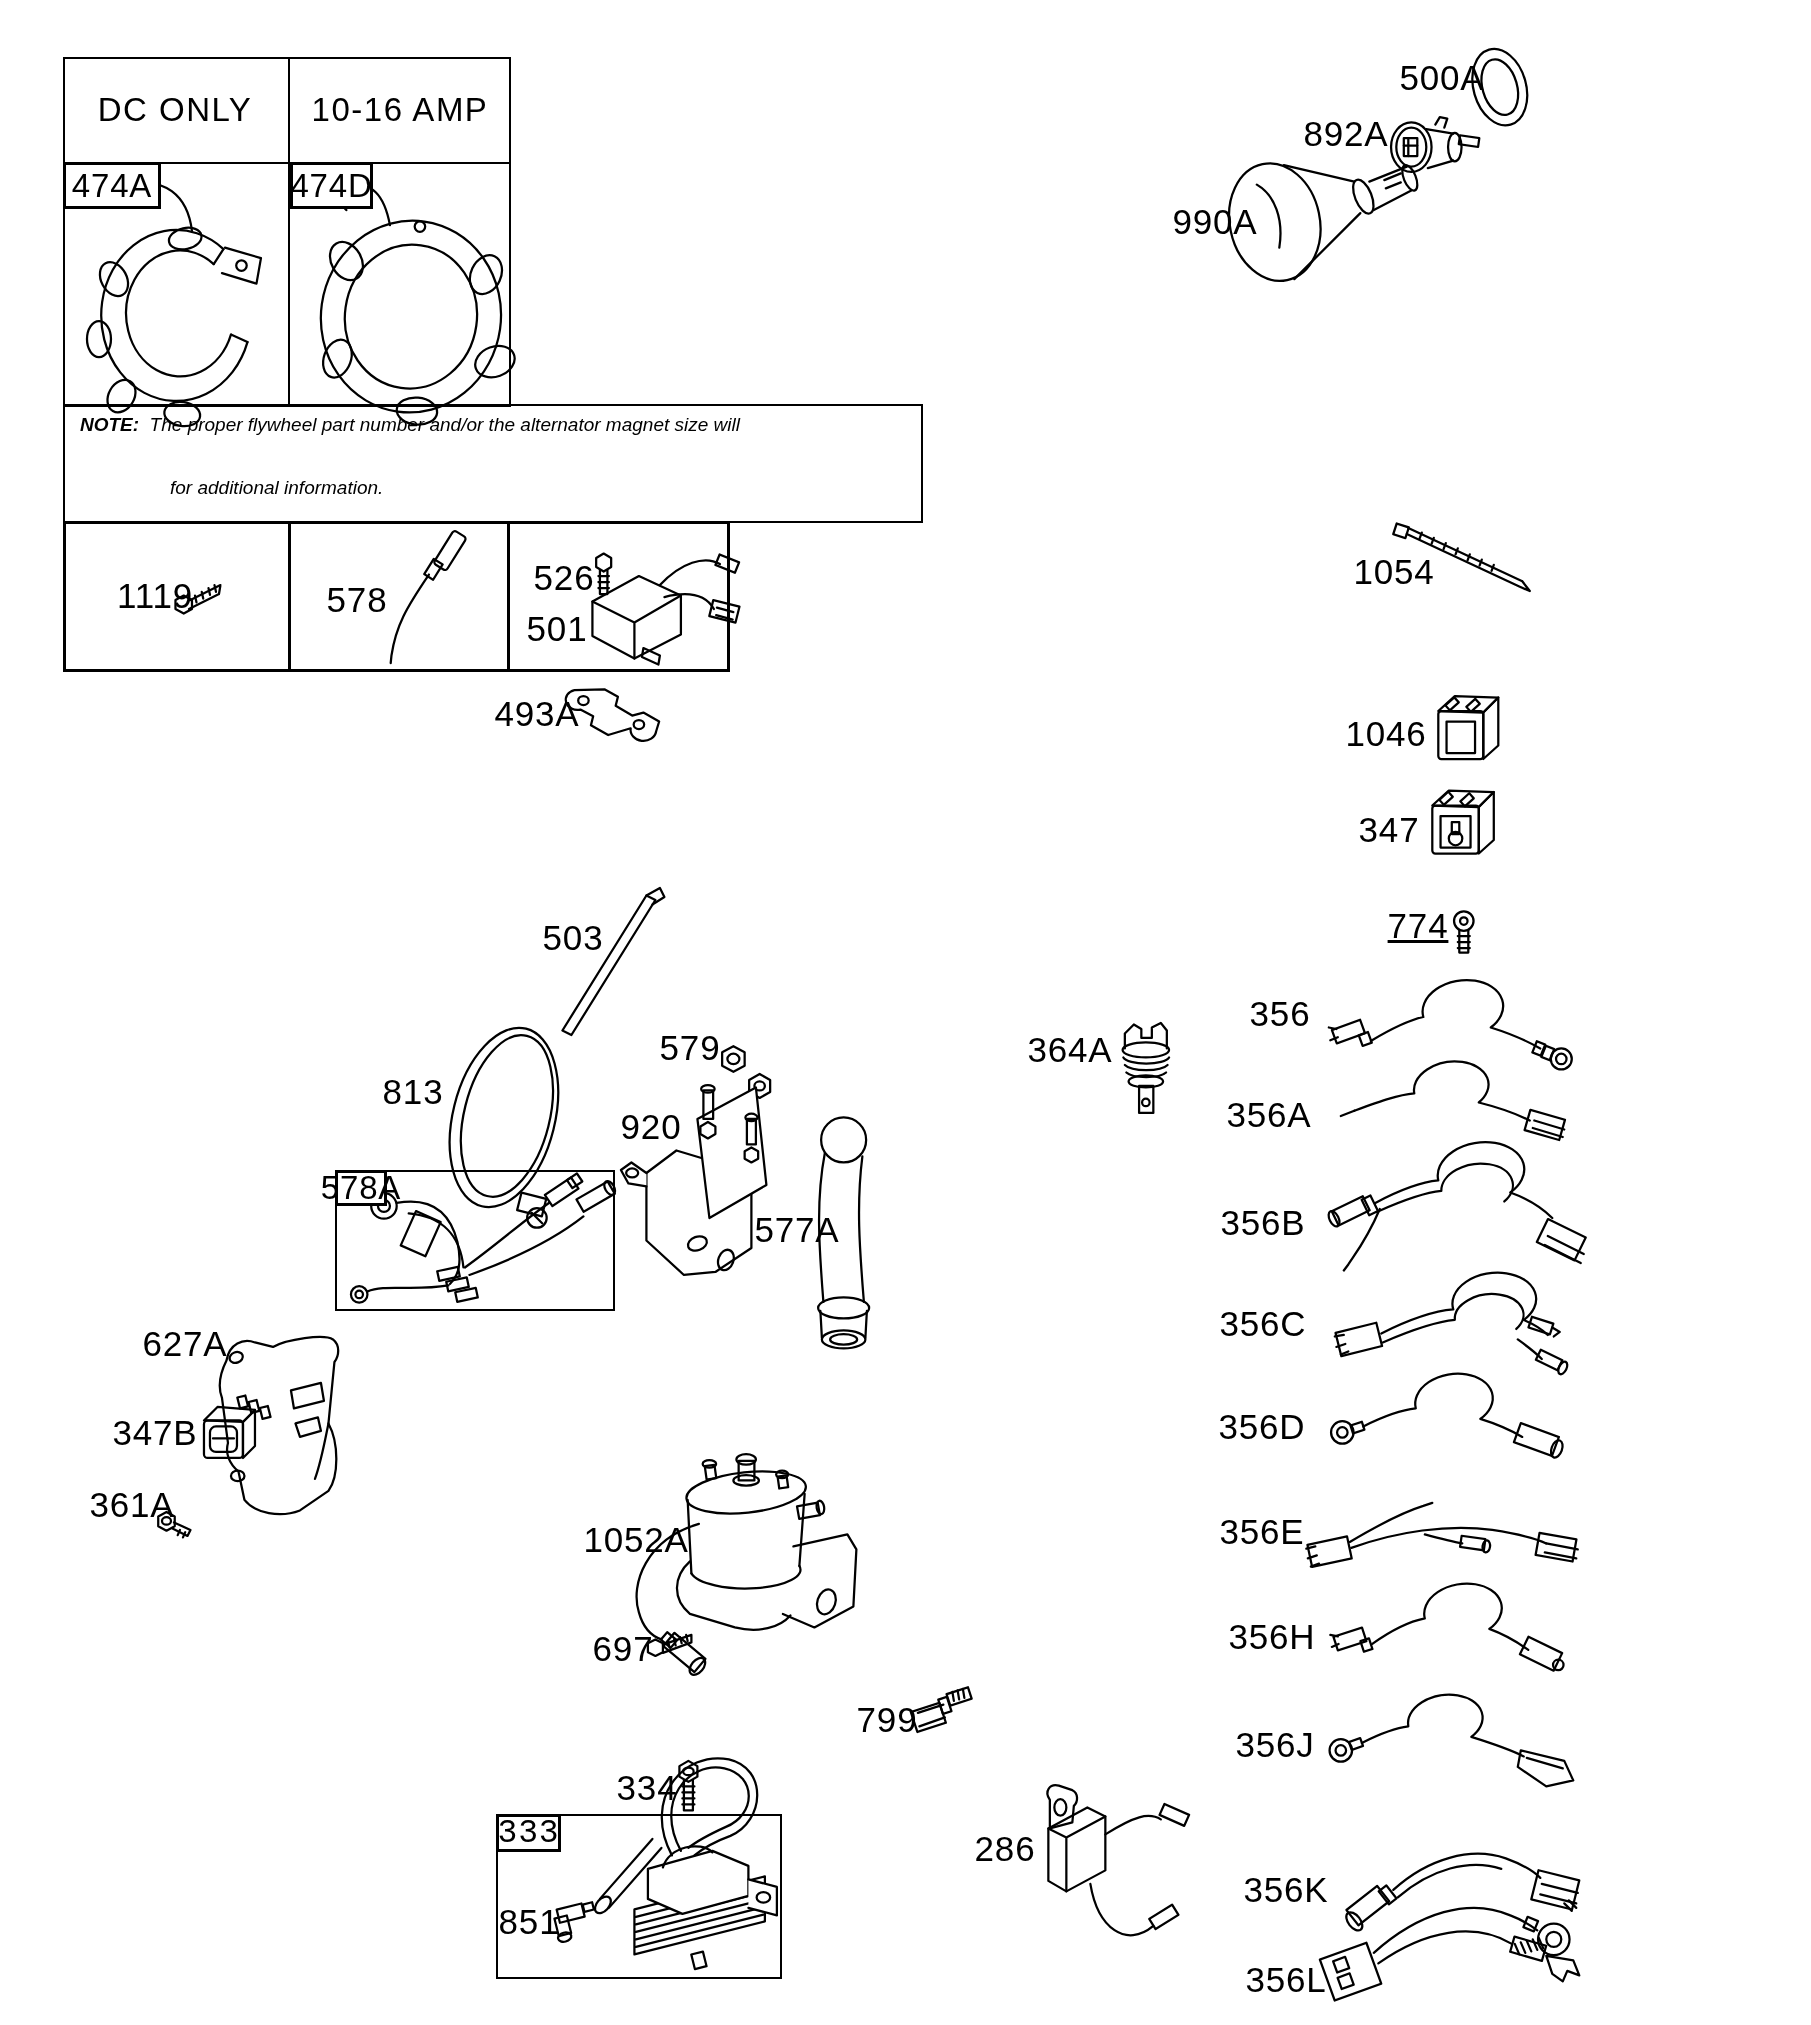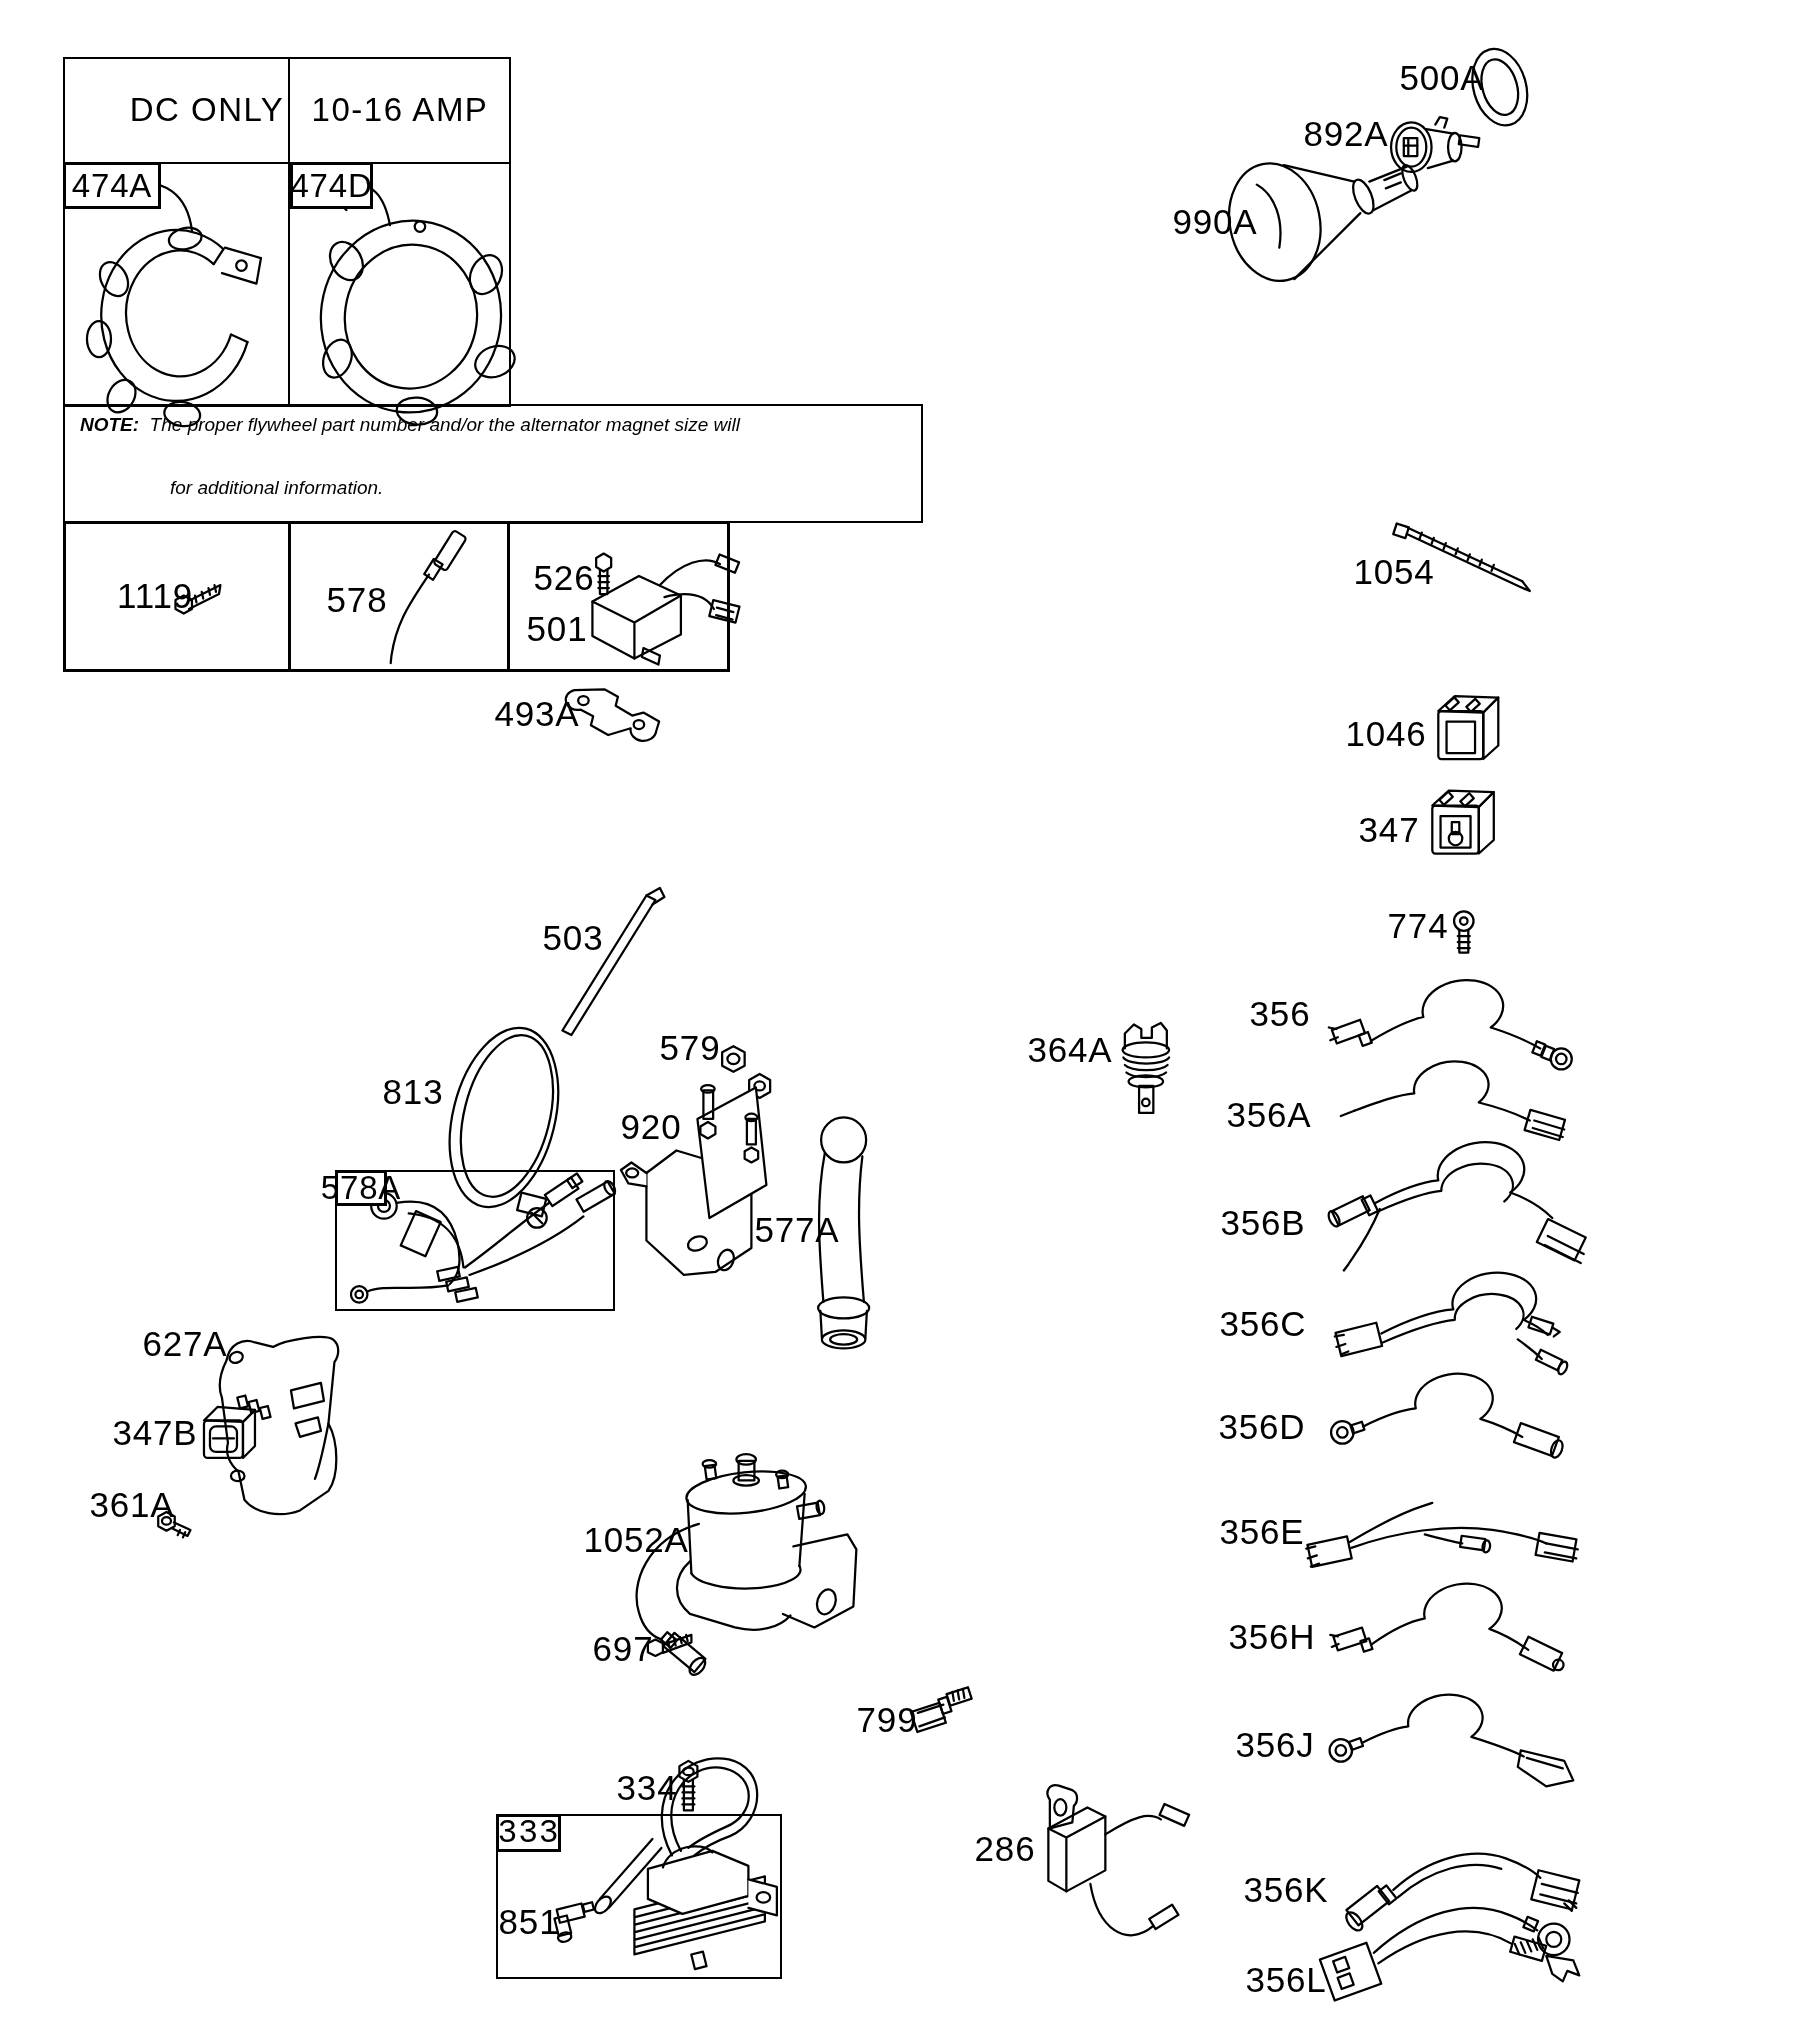--- a/index.html
+++ b/index.html
@@ -436,42 +436,42 @@
       <path d="M1838 2618 C1900 2574 1966 2562 2016 2592"></path>
       <rect x="2034" y="2558" width="15" height="15" transform="rotate(22 2041 2565)"></rect>
       <circle cx="2072" cy="2586" r="21"></circle>
         <circle cx="2072" cy="2586" r="10"></circle>
       <rect x="2016" y="2588" width="44" height="21" transform="rotate(16 2038 2598)"></rect>
       <path d="M2020 2592 l6 14 m2 -16 l6 14 m2 -16 l6 14 m2 -16 l6 14 m2 -16 l6 14"></path>
       <path d="M2062 2608 L2098 2614 L2106 2634 L2090 2628 L2084 2642 L2070 2632 Z"></path>
     </g>
   </svg>
 
-  <div class="lbl hdr" style="left:175px;top:110px;margin-left:32px;">DC ONLY</div>
+  <div class="lbl hdr" style="left:175px;top:110px;">DC ONLY</div>
   <div class="lbl hdr" style="left:400px;top:110px;">10-16 AMP</div>
 
   <div class="refbox" style="left:63px;top:162px;width:98px;height:47px;">474A</div>
   <div class="refbox" style="left:290px;top:162px;width:83px;height:47px;">474D</div>
 
   <div class="note-line" style="left:80px;top:414px;"><b>NOTE:</b><span>The proper flywheel part number and/or the alternator magnet size will</span></div>
   <div class="note-line" style="left:170px;top:477px;">for additional information.</div>
 
   <div class="lbl" style="left:155px;top:596px;">1119</div>
   <div class="lbl" style="left:357px;top:600px;">578</div>
   <div class="lbl" style="left:564px;top:578px;">526</div>
   <div class="lbl" style="left:557px;top:629px;">501</div>
   <div class="lbl" style="left:537px;top:714px;">493A</div>
 
   <div class="lbl" style="left:1442px;top:78px;">500A</div>
   <div class="lbl" style="left:1346px;top:134px;">892A</div>
   <div class="lbl" style="left:1215px;top:222px;">990A</div>
   <div class="lbl" style="left:1394px;top:572px;">1054</div>
   <div class="lbl" style="left:1386px;top:734px;">1046</div>
   <div class="lbl" style="left:1389px;top:830px;">347</div>
-  <div class="lbl" style="left:1418px;top:926px;">774</div>
+  <div class="lbl" style="left:1418px;top:926px;text-decoration:underline;">774</div>
 
   <div class="lbl" style="left:573px;top:938px;">503</div>
   <div class="lbl" style="left:413px;top:1092px;">813</div>
   <div class="lbl" style="left:690px;top:1048px;">579</div>
   <div class="lbl" style="left:651px;top:1127px;">920</div>
   <div class="lbl" style="left:797px;top:1230px;">577A</div>
   <div class="lbl" style="left:1070px;top:1050px;">364A</div>
 
   <div class="refbox" style="left:335px;top:1170px;width:52px;height:36px;">578A</div>
 

